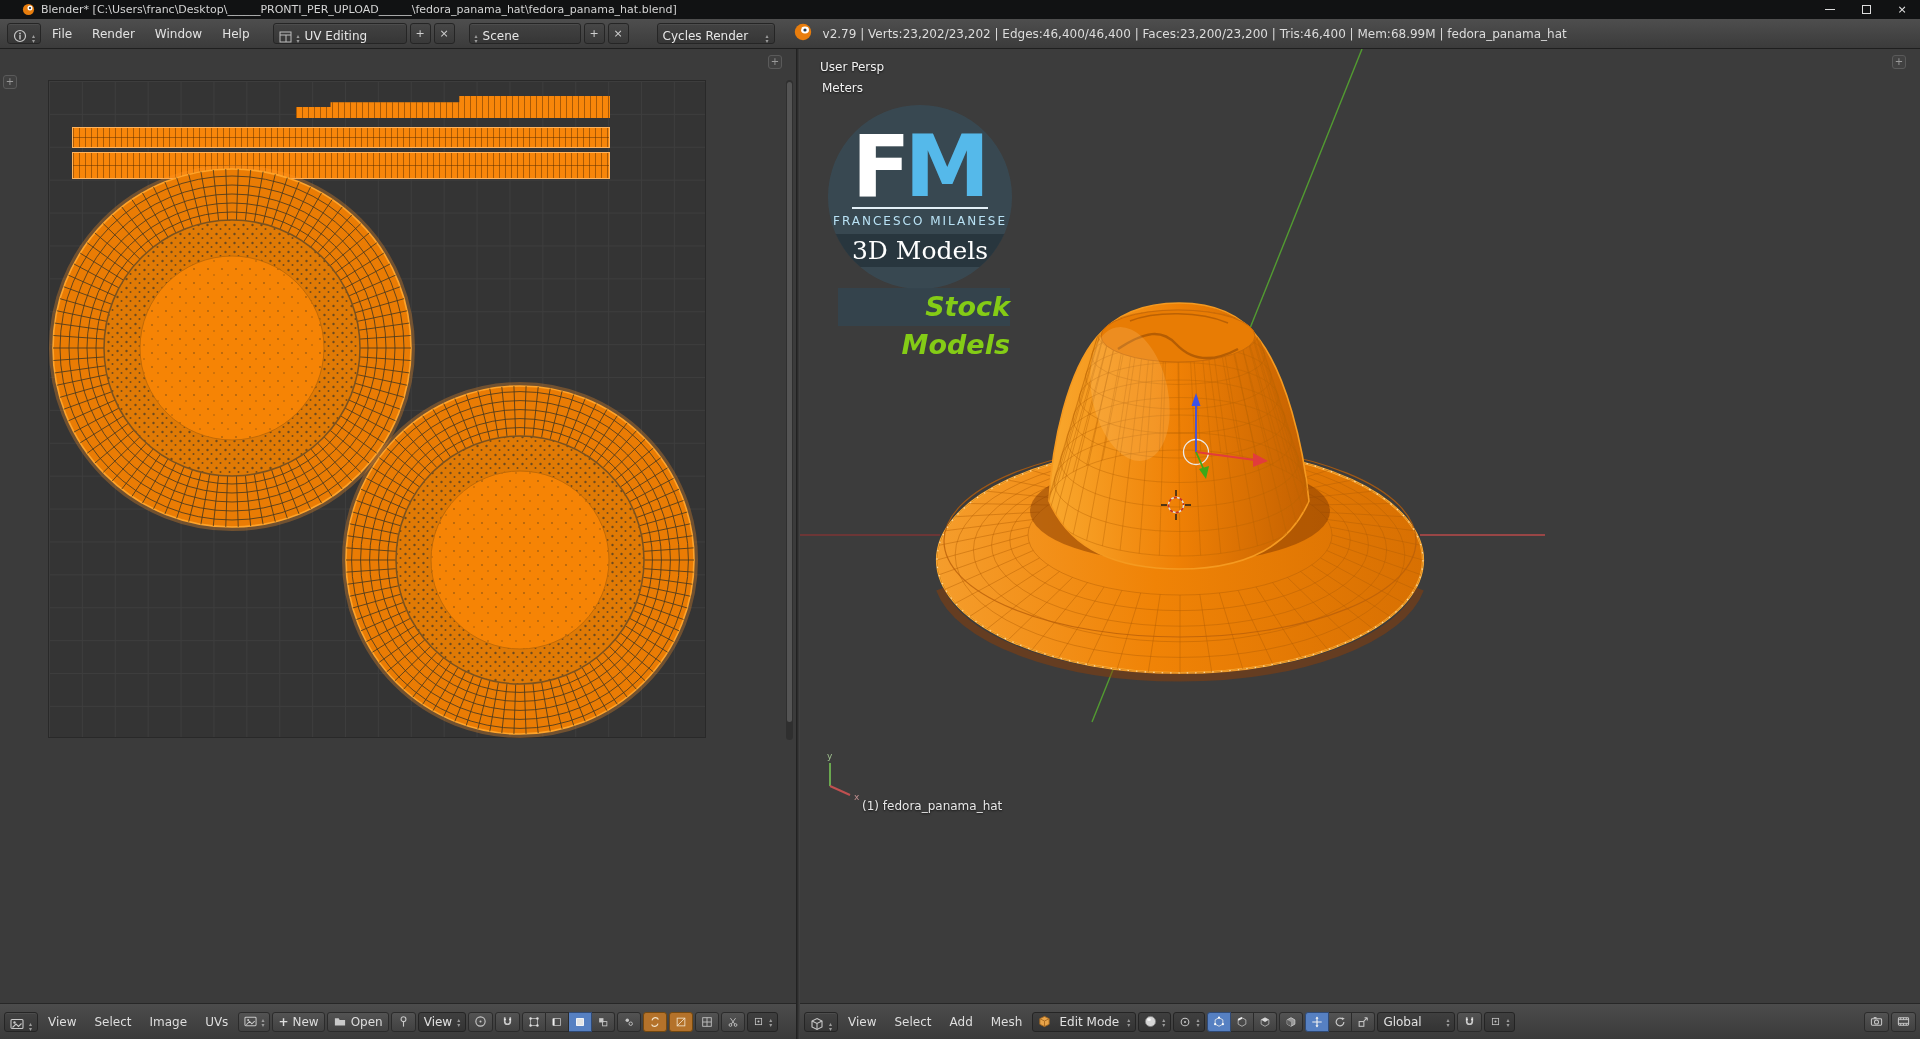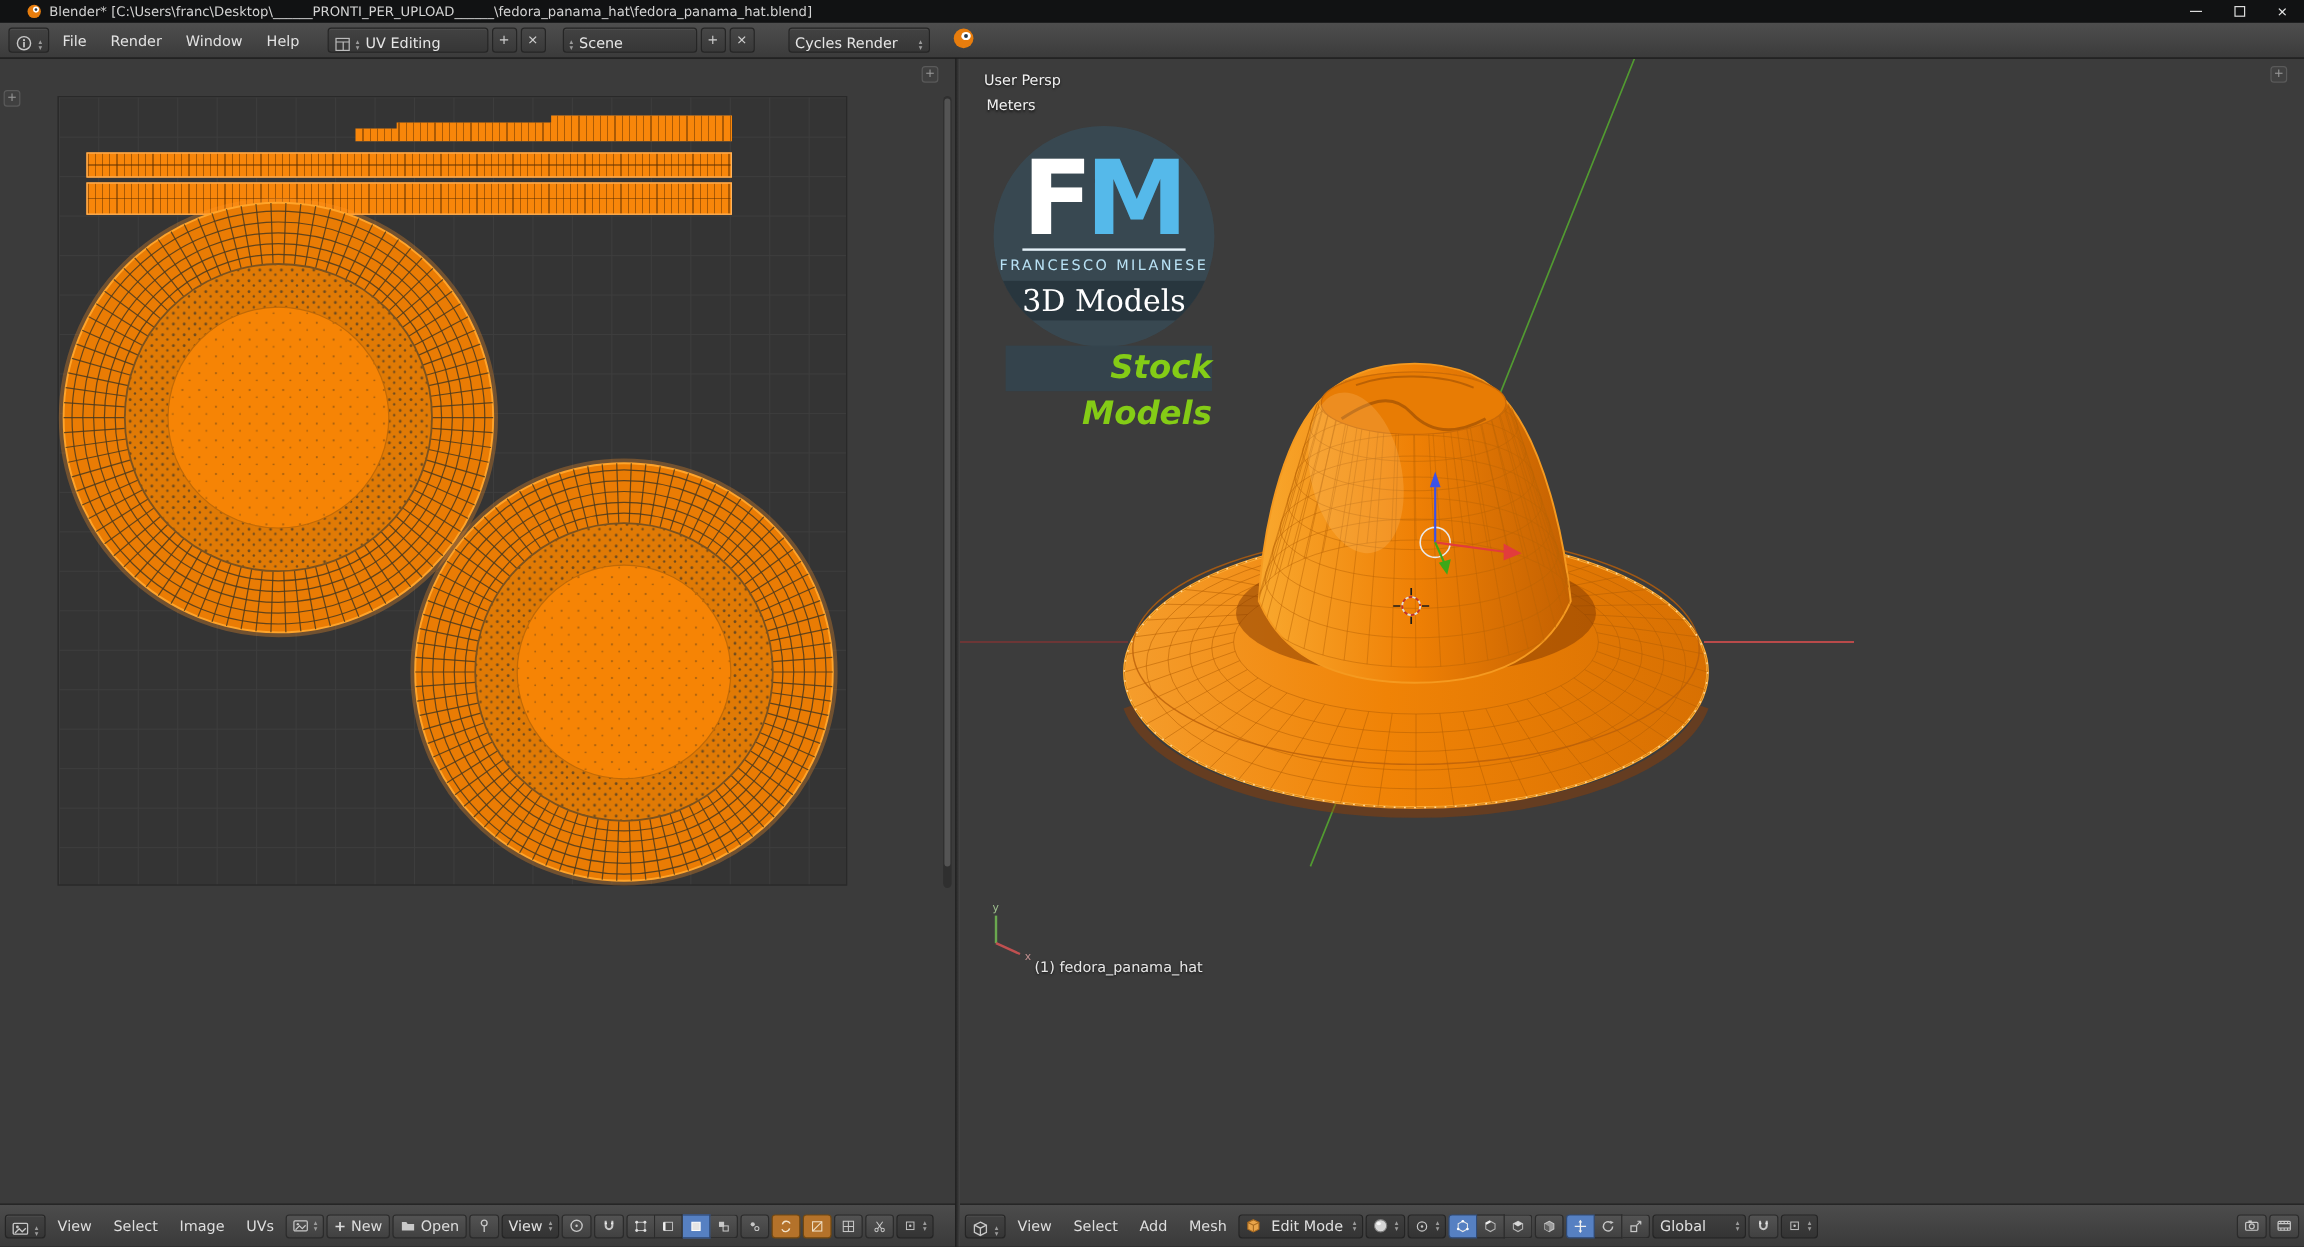--- a/index.html
+++ b/index.html
@@ -159,20 +159,21 @@
         <span>▾</span>
       </span>
   </span>
   <span style="width:14px;"></span>
   <span><svg width="20" height="20" viewBox="0 0 20 20">
         <circle cx="10" cy="10" r="8.2" fill="#e87d0d"></circle>
         <ellipse cx="12" cy="8" rx="4" ry="3.4" fill="#ffffff"></ellipse>
         <circle cx="12" cy="8" r="1.6" fill="#26384a"></circle>
         <path d="M2 11 L9 6 L6 11 Z" fill="#e87d0d"></path>
       </svg></span>
+  <span class="stats">v2.79 | Verts:23,202/23,202 | Edges:46,400/46,400 | Faces:23,200/23,200 | Tris:46,400 | Mem:68.99M | fedora_panama_hat</span>
 </div>
 
 <div class="main">
 
   <div class="panel uv-panel">
     <div class="canvas uv-canvas">
       <div class="uv-grid"></div>
 
       <div class="strip s1"></div>
       <div class="strip s2"></div>

